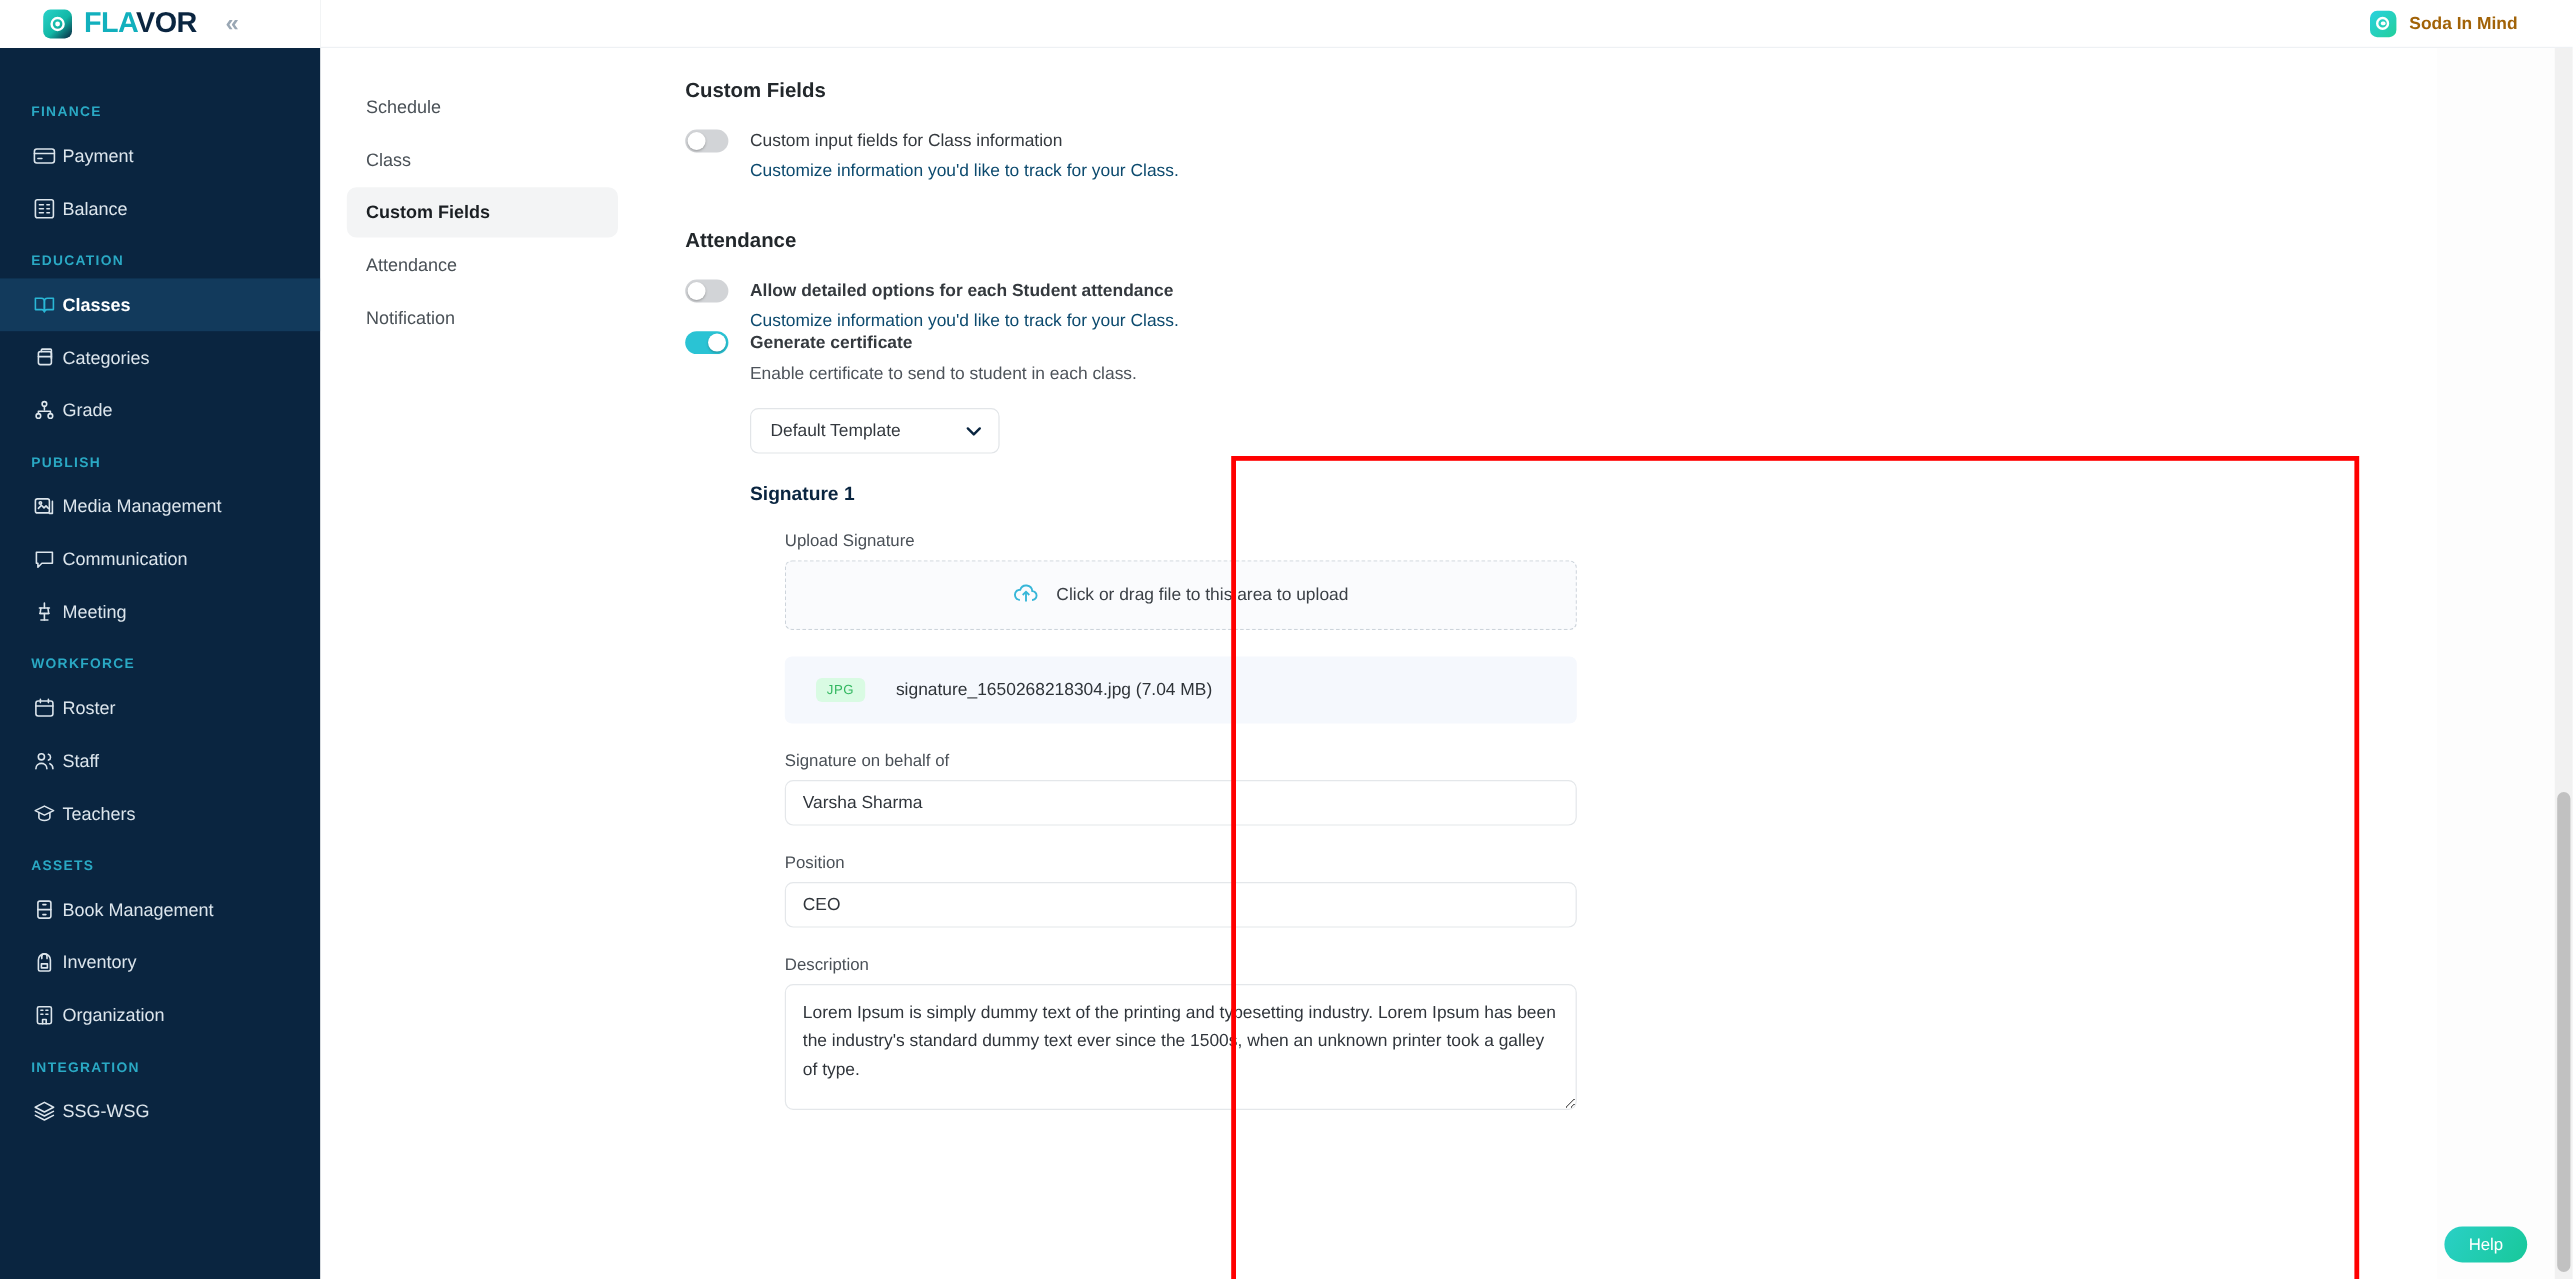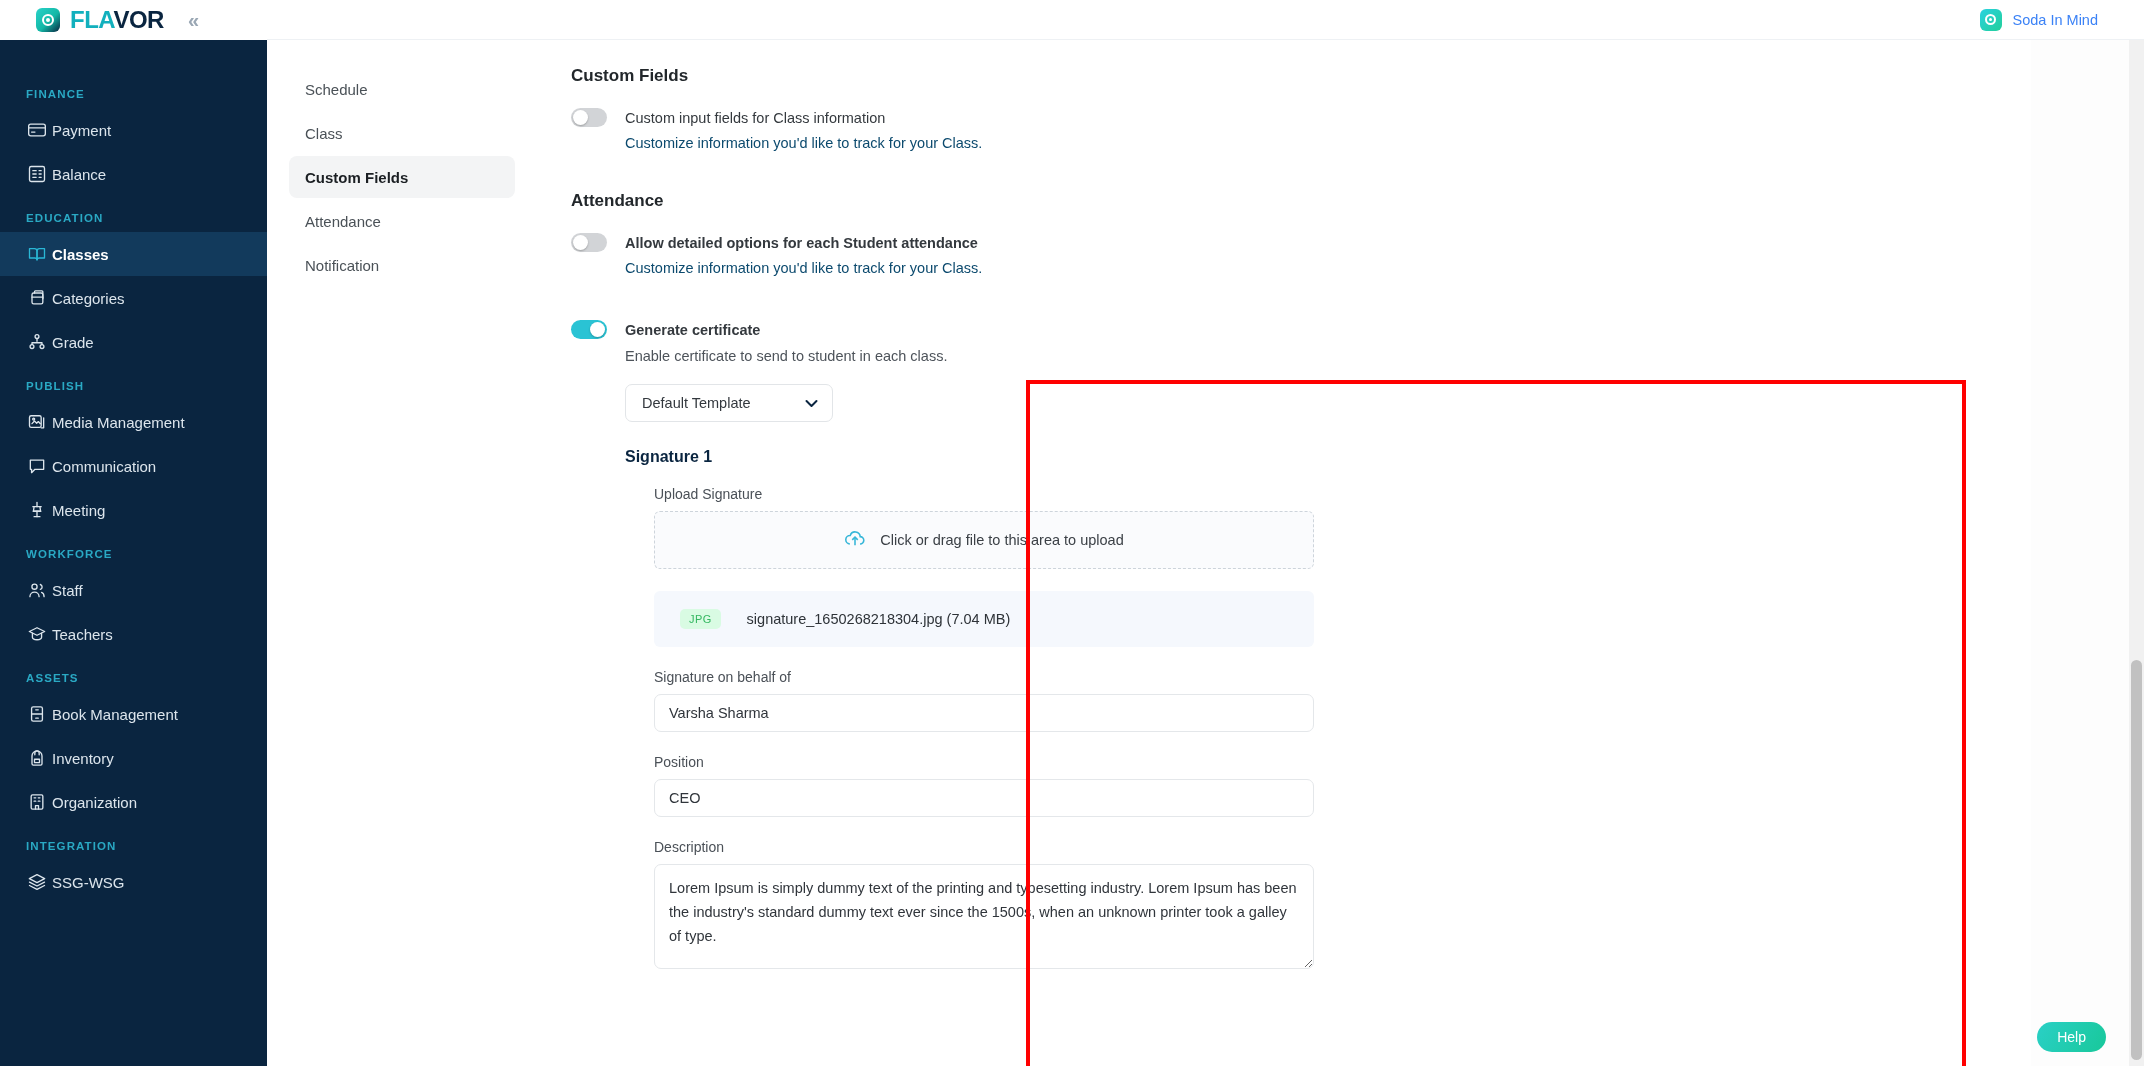--- a/index.html
+++ b/index.html
@@ -59,21 +59,21 @@
     display: flex; align-items: center; justify-content: flex-end;
     padding-right: 46px; gap: 10px;
   }
   .tenant { display: flex; align-items: center; gap: 11px; }
   .tenant-logo { width: 22px; height: 22px; border-radius: 6px;
     background: linear-gradient(135deg,#2ad2e0 0%, #22cf9a 100%);
     display:flex;align-items:center;justify-content:center; }
   .tenant-logo .ring { width: 11px;height:11px;border-radius:50%;border:2.2px solid #fff;
     display:flex;align-items:center;justify-content:center;}
   .tenant-logo .ring i { width:3.5px;height:3.5px;border-radius:50%;background:#fff;display:block; }
-  .tenant-name { font-size: 14.5px; color: #3b82f6; }
+  .tenant-name { font-size: 14.5px; color: #a16207; font-weight: bold; }
 
   #content-wrap { display: flex; height: 1026px; position: relative; }
 
   
   #subnav { width: 272px; flex: 0 0 272px; padding: 28px 24px 0 22px; }
   .subnav-item {
     height: 42px; display: flex; align-items: center;
     padding: 0 16px; border-radius: 8px; margin-bottom: 2px;
     font-size: 15px; color: #4a5157; cursor: pointer;
   }
@@ -101,21 +101,21 @@
   .toggle-label.bold { font-weight: 700; }
   .toggle-sub { font-size: 14.5px; color: #0c4a6e; margin: 8px 0 0 54px; }
 
   
   #highlight {
     position: absolute; left: 487px; top: 340px;
     width: 940px; height: 708px;
     border: 4px solid #ff0000; pointer-events: none; z-index: 20;
   }
 
-  .cert-block { margin-top: 44px; }
+  .cert-block { }
   .cert-sub { font-size: 14.5px; color: #4d535a; margin: 9px 0 0 54px; }
 
   .select-box {
     margin: 20px 0 0 54px; width: 208px; height: 38px;
     border: 1px solid #e2e5e8; border-radius: 7px; background: #fff;
     display: flex; align-items: center; justify-content: space-between;
     padding: 0 14px 0 16px; font-size: 14.5px; color: #33383e; cursor: pointer;
   }
   .select-box .chev { color: #0a2540; font-size: 13px; font-weight: 700; }
 
@@ -271,20 +271,30 @@
               <path d="M7 8h10"></path>
               <path d="M8.5 8l-.8 5.5h8.6L15.5 8"></path>
               <path d="M7.5 13.5h9"></path>
               <path d="M12 13.5V20"></path>
               <path d="M8.5 20h7"></path>
             </svg>
           </span>
           <span>Meeting</span>
         </div>
         <div class="nav-section">WORKFORCE</div>
+        <div class="nav-item">
+          <span class="nav-icon">
+            <svg viewBox="0 0 24 24" stroke-linecap="round" stroke-linejoin="round">
+              <rect x="3.5" y="5" width="17" height="15" rx="2.2"></rect>
+              <path d="M3.5 10h17"></path>
+              <path d="M8 3.2v3.4M16 3.2v3.4"></path>
+            </svg>
+          </span>
+          <span>Roster</span>
+        </div>
         <div class="nav-item">
           <span class="nav-icon">
             <svg viewBox="0 0 24 24" stroke-linecap="round" stroke-linejoin="round">
               <circle cx="9" cy="8" r="3.1"></circle>
               <path d="M3.5 20c0-3.2 2.5-5.4 5.5-5.4s5.5 2.2 5.5 5.4"></path>
               <path d="M16 5.4a3.1 3.1 0 0 1 0 5.9"></path>
               <path d="M17.5 14.9c1.8.7 3 2.5 3 5.1"></path>
             </svg>
           </span>
           <span>Staff</span>

